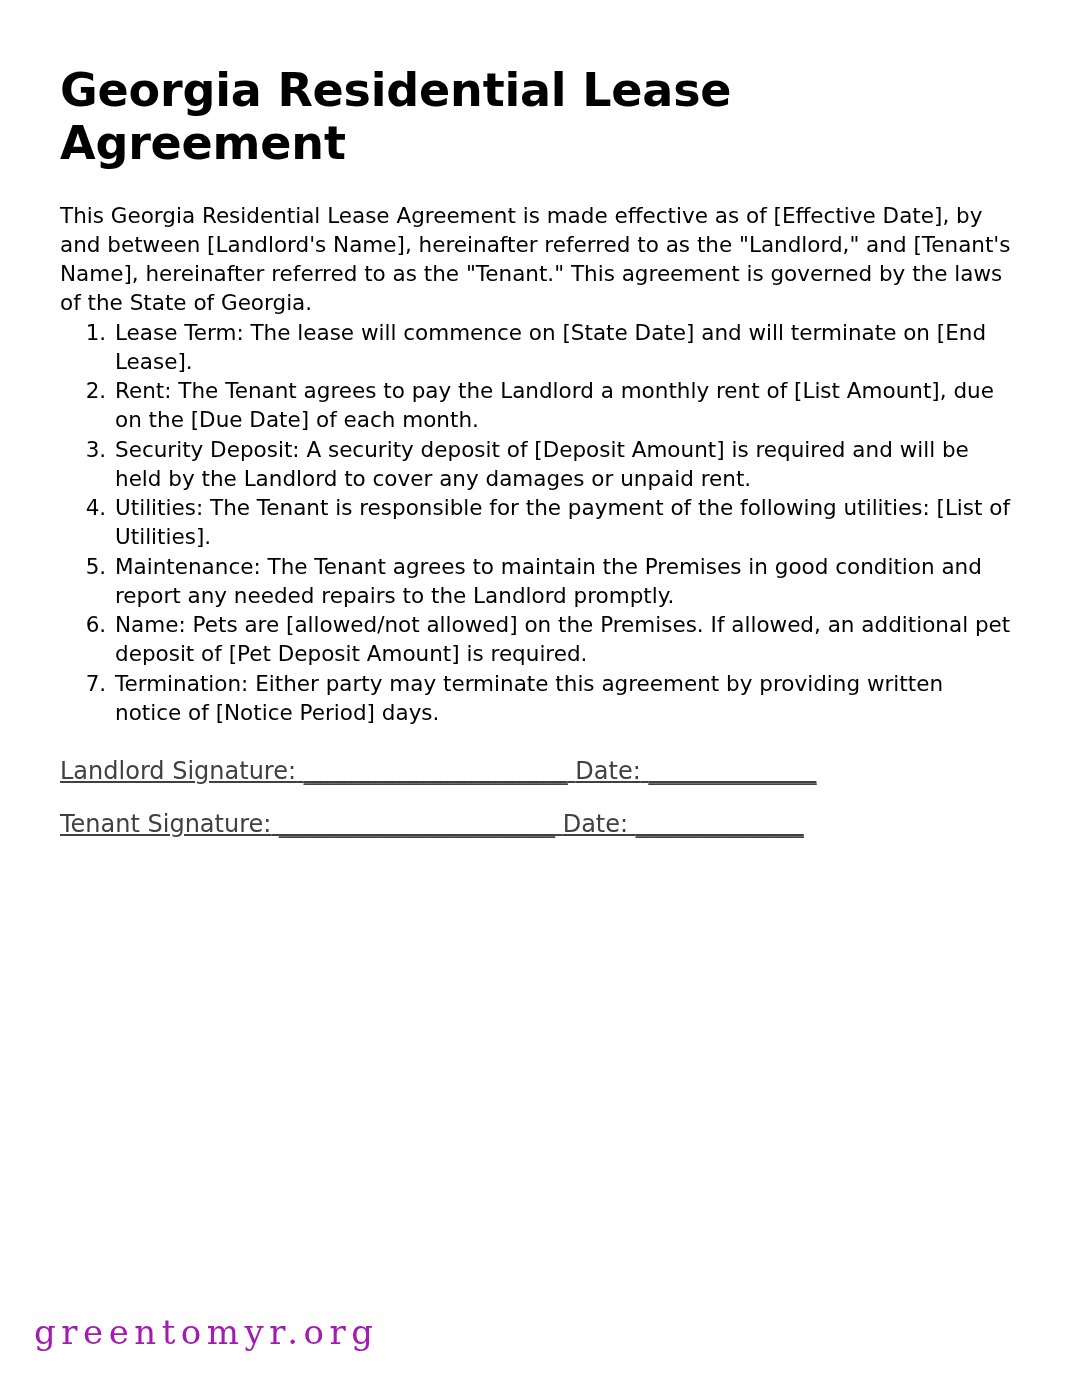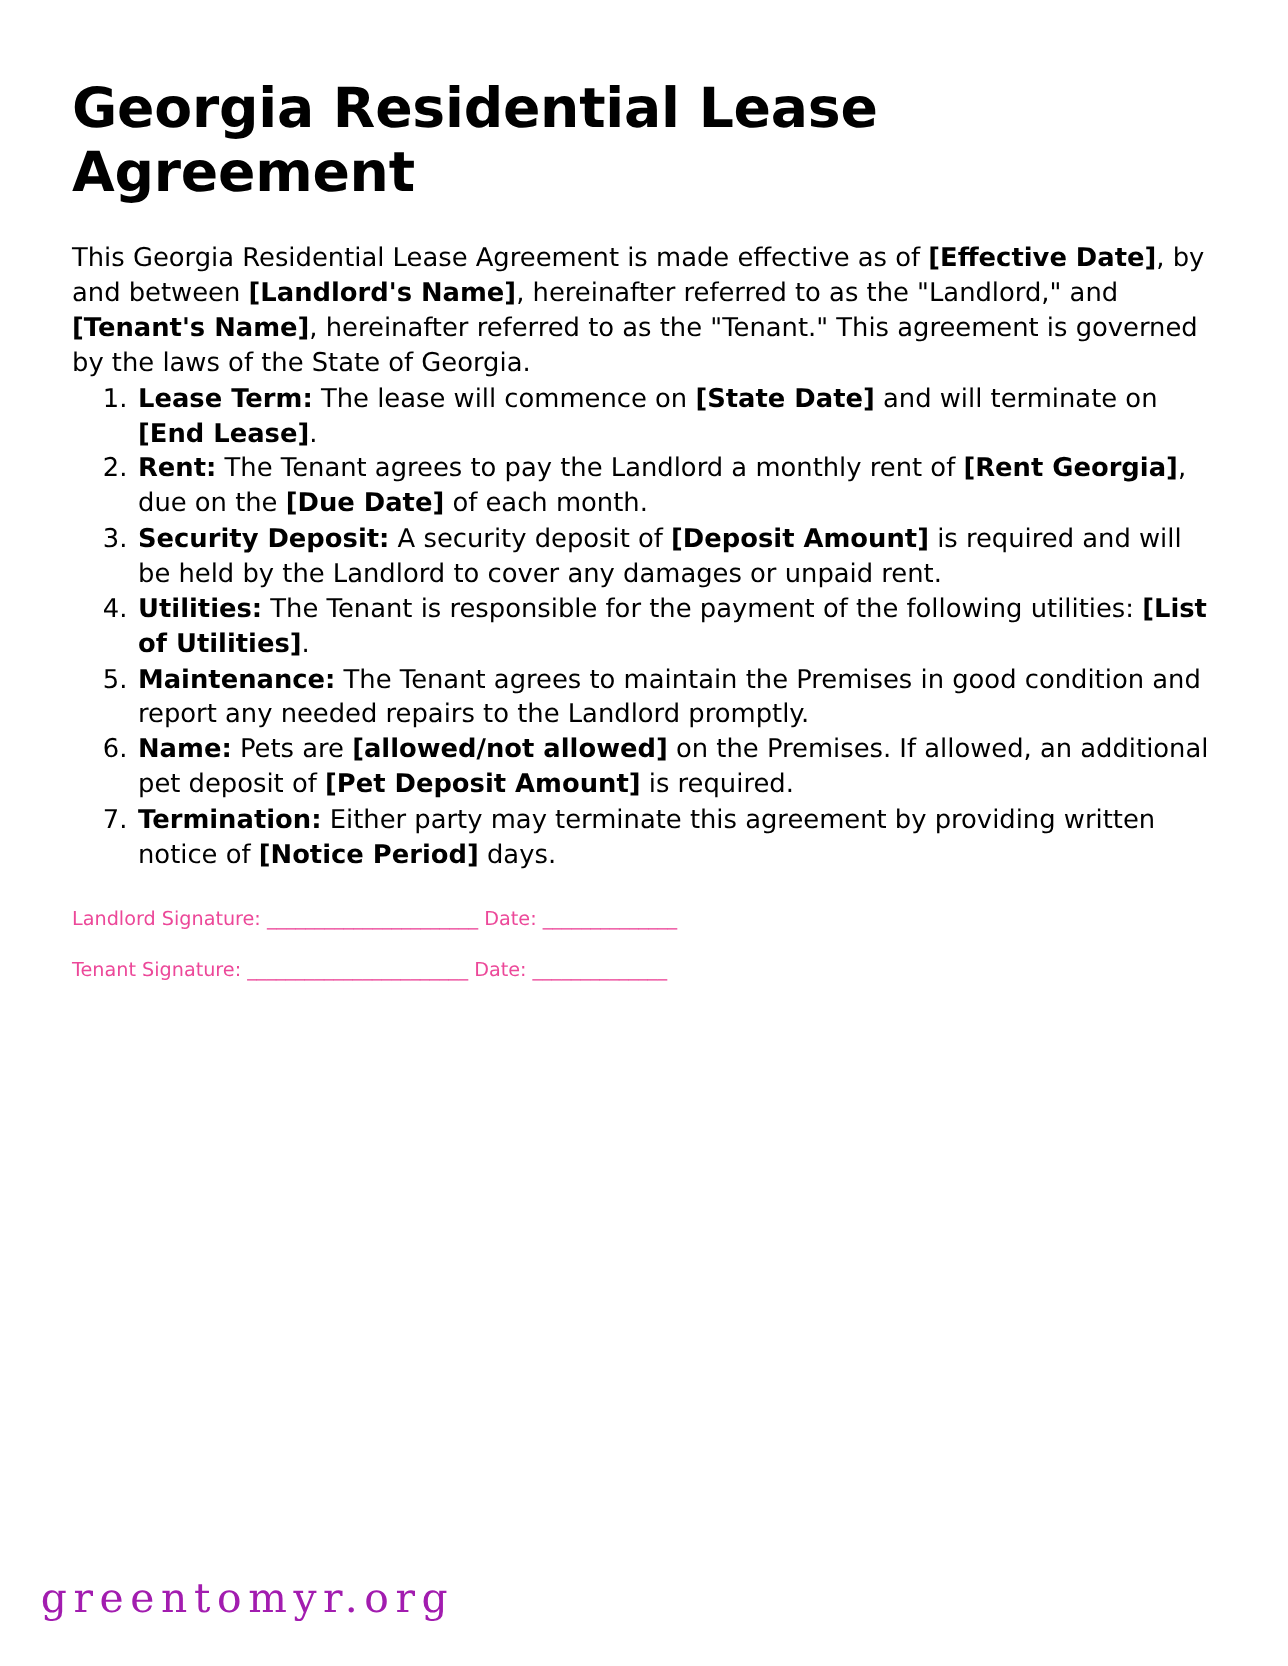--- a/index.html
+++ b/index.html
@@ -48,31 +48,32 @@
     padding: 0 0 0 53px;
     font-size: 21.5px;
     line-height: 1.36;
     list-style-position: outside;
   }
   .terms-list li {
     margin: 0 0 0 0;
     padding-left: 2px;
   }
   b, strong {
-    font-weight: bold;
+    font-weight: normal;
   }
   .sig-block {
     margin-top: 27px;
   }
   .sig-line {
-    font-size: 16px;
+    font-size: 24px;
     line-height: 1.36;
     margin: 0 0 20px 0;
     white-space: pre;
-    color: #ec4899;
+    color: #404040;
+    text-decoration: underline;
   }
   .sig-line:last-child {
     margin-bottom: 0;
   }
   .closing-para {
     margin-bottom: 30px;
   }
   .watermark {
     position: absolute;
     left: 34px;
@@ -91,21 +92,21 @@
 
   <div class="content">
 
     <h1 class="doc-title">Georgia Residential Lease Agreement</h1>
 
     <p class="para">This Georgia Residential Lease Agreement is made effective as of <b>[Effective Date]</b>, by and between <b>[Landlord's Name]</b>, hereinafter referred to as the "Landlord," and <b>[Tenant's Name]</b>, hereinafter referred to as the "Tenant." This agreement is governed by the laws of the State of Georgia.</p>
 
 
     <ol class="terms-list">
       <li><b>Lease Term:</b> The lease will commence on <b>[State Date]</b> and will terminate on <b>[End Lease]</b>.</li>
-      <li><b>Rent:</b> The Tenant agrees to pay the Landlord a monthly rent of <b>[Rent Georgia]</b>, due on the <b>[Due Date]</b> of each month.</li>
+      <li><b>Rent:</b> The Tenant agrees to pay the Landlord a monthly rent of <b>[List Amount]</b>, due on the <b>[Due Date]</b> of each month.</li>
       <li><b>Security Deposit:</b> A security deposit of <b>[Deposit Amount]</b> is required and will be held by the Landlord to cover any damages or unpaid rent.</li>
       <li><b>Utilities:</b> The Tenant is responsible for the payment of the following utilities: <b>[List of Utilities]</b>.</li>
       <li><b>Maintenance:</b> The Tenant agrees to maintain the Premises in good condition and report any needed repairs to the Landlord promptly.</li>
       <li><b>Name:</b> Pets are <b>[allowed/not allowed]</b> on the Premises. If allowed, an additional pet deposit of <b>[Pet Deposit Amount]</b> is required.</li>
       <li><b>Termination:</b> Either party may terminate this agreement by providing written notice of <b>[Notice Period]</b> days.</li>
     </ol>
 
 
     <div class="sig-block">
       <div class="sig-line"><span>Landlord Signature:</span> <span>______________________</span> <span>Date:</span> <span>______________</span></div>

